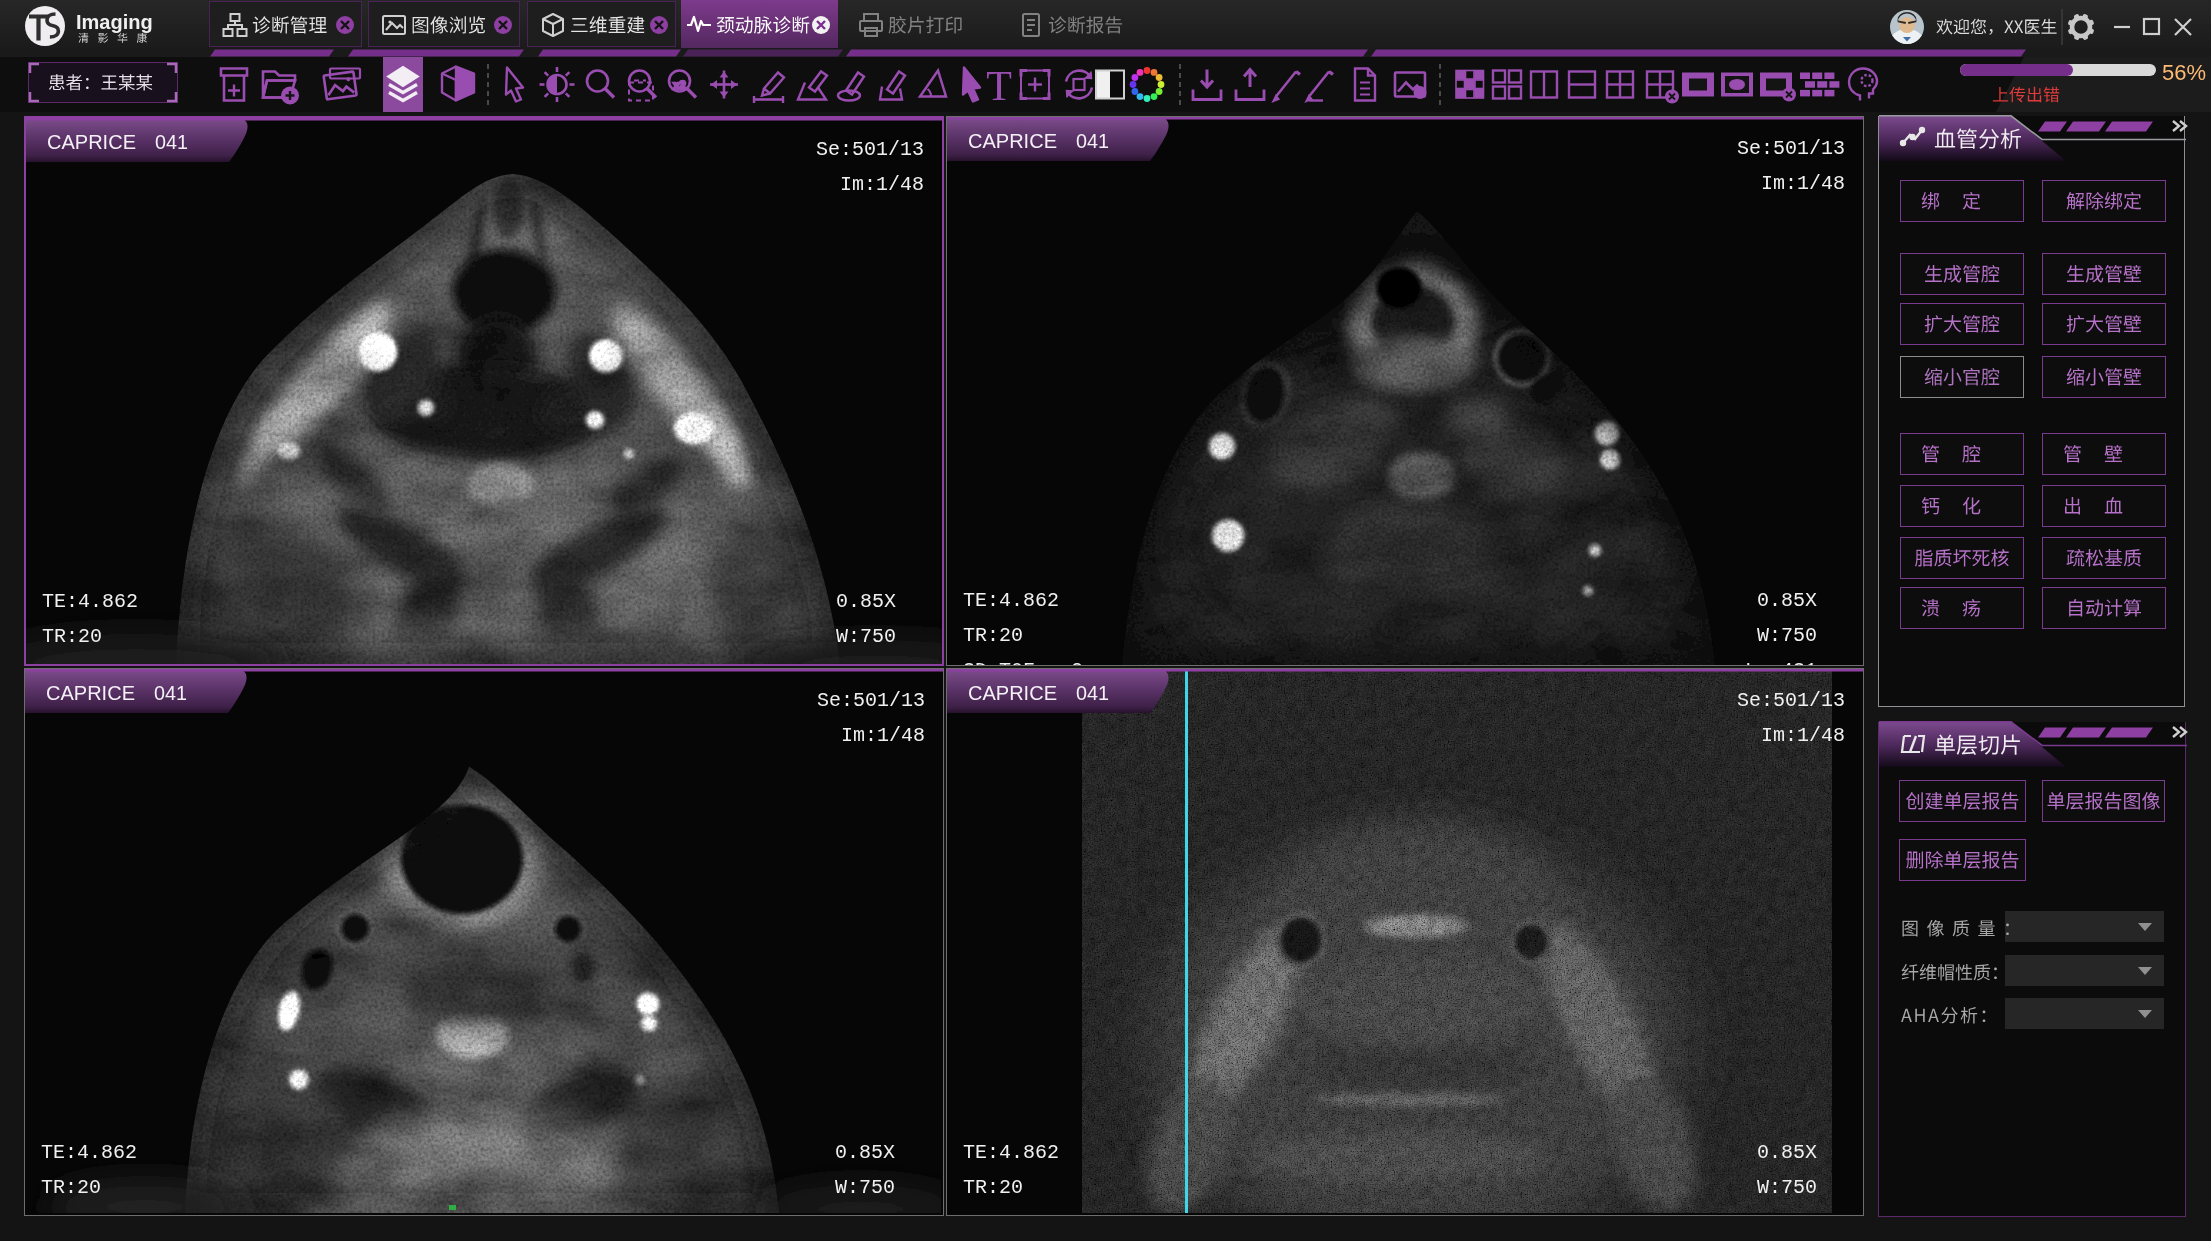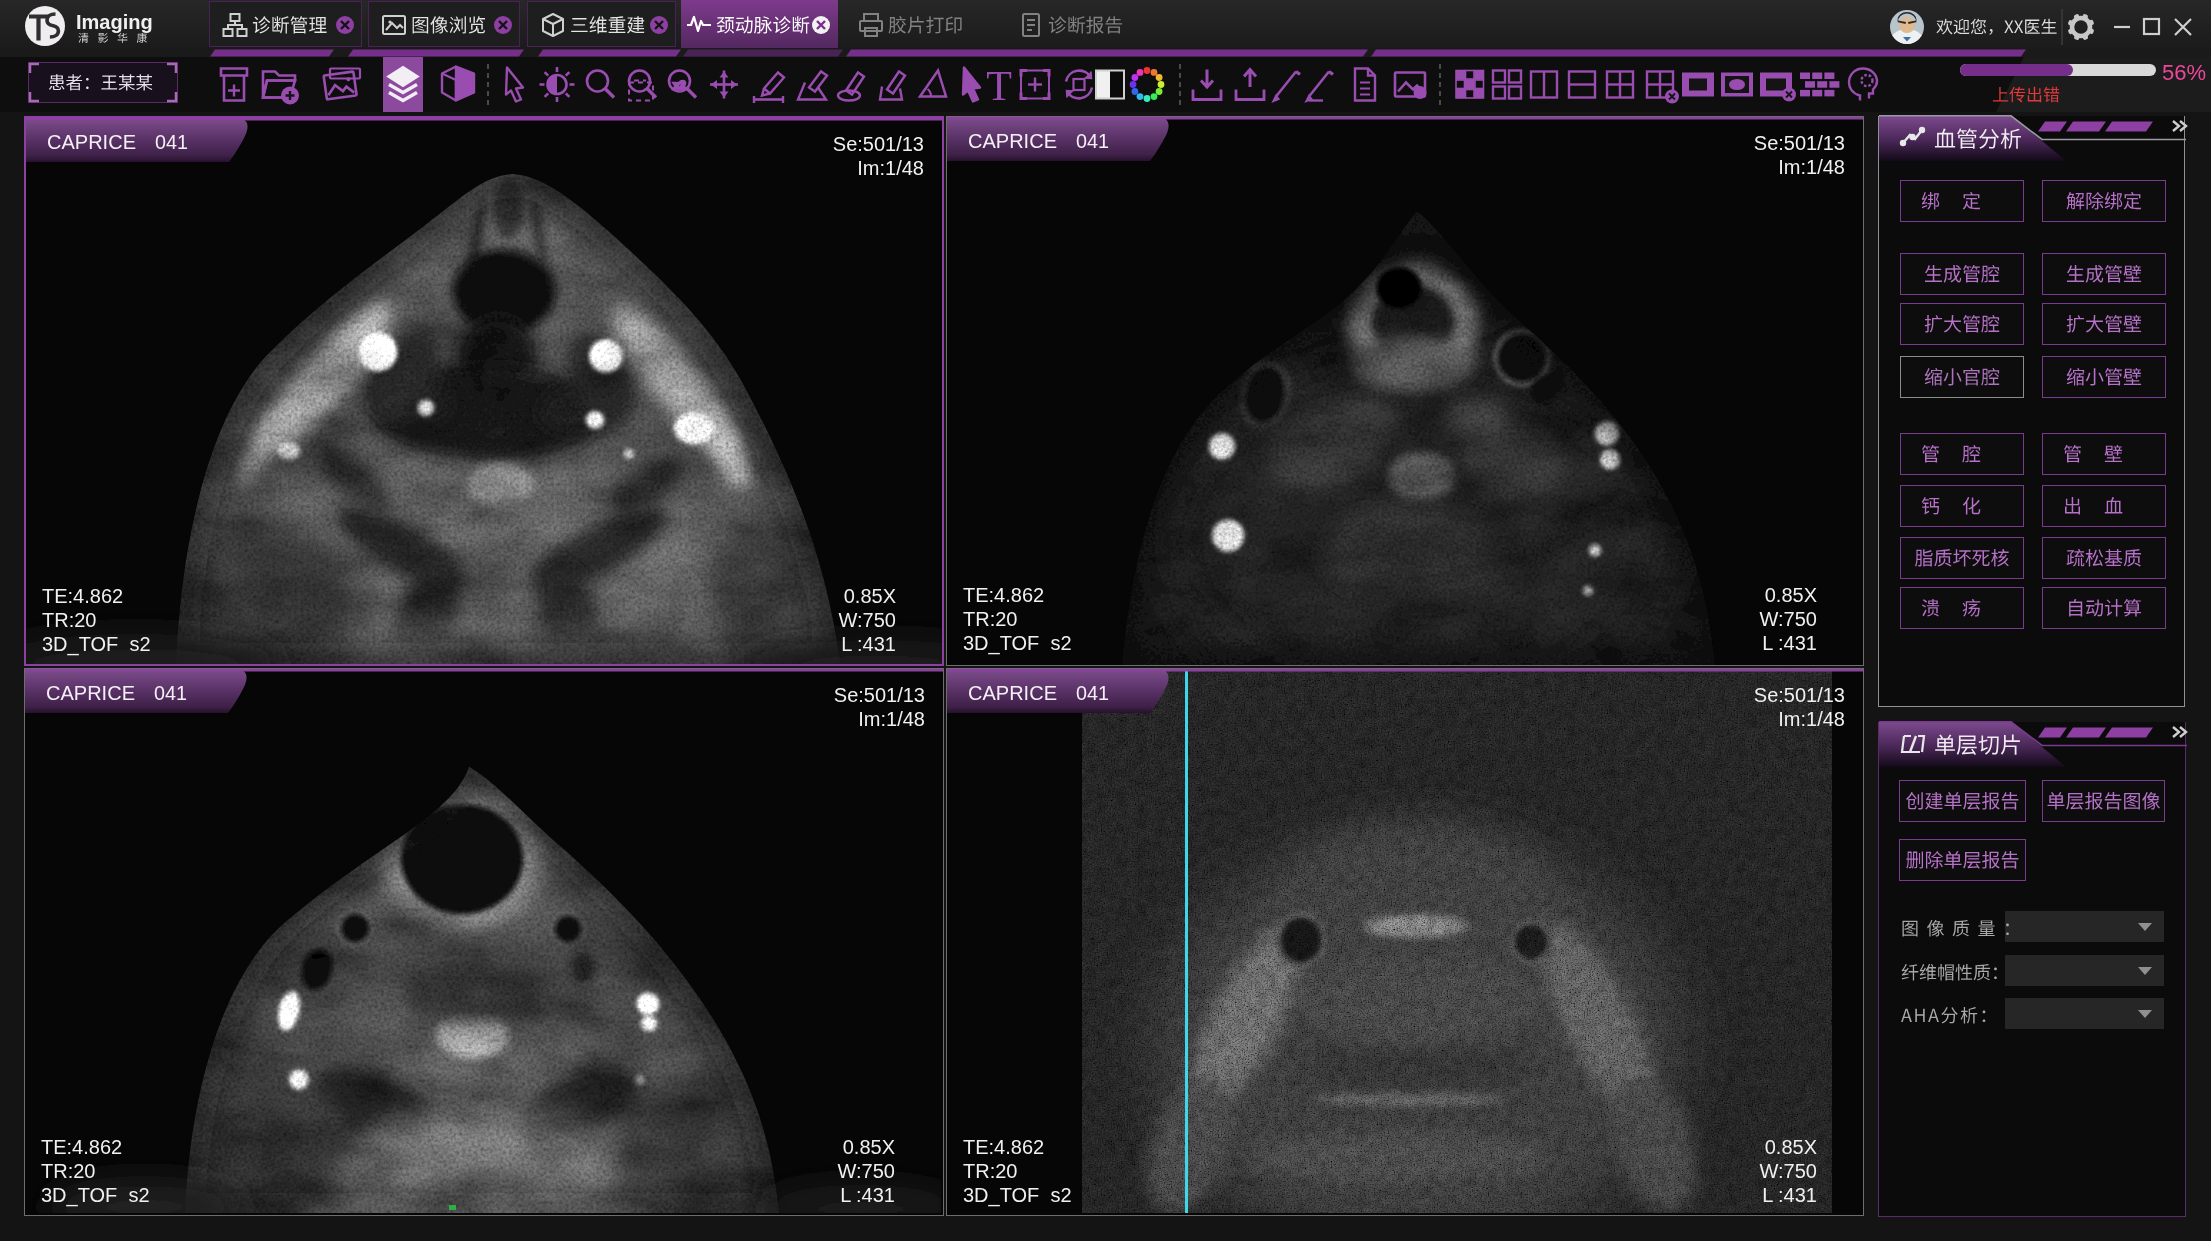--- a/index.html
+++ b/index.html
@@ -1,31 +1,31 @@
 <!DOCTYPE html>
 <html><head><meta charset="utf-8"><style>
 *{margin:0;padding:0}
 html,body{width:2211px;height:1241px;background:#141414;overflow:hidden;font-family:"Liberation Sans",sans-serif}
-.ovl{position:absolute;font-size:20px;line-height:24px;color:#f0f0f0;font-family:Liberation Sans, sans-serif}
+.ovl{position:absolute;font-size:20px;line-height:35px;color:#f0f0f0;font-family:Liberation Mono, monospace}
 .mri{position:absolute;left:0;top:0}
 </style></head><body>
 <div style="position:absolute;left:0;top:0;width:2211px;height:48px;background:linear-gradient(#272727,#1b1b1b)"></div>
 <div style="position:absolute;left:209px;top:1px;width:153px;height:46px;border:1px solid #4b2257;box-sizing:border-box;background:#1e1e1e"></div>
 <div style="position:absolute;left:368px;top:1px;width:152px;height:46px;border:1px solid #4b2257;box-sizing:border-box;background:#1e1e1e"></div>
 <div style="position:absolute;left:527px;top:1px;width:149px;height:46px;border:1px solid #4b2257;box-sizing:border-box;background:#1e1e1e"></div>
 <div style="position:absolute;left:681px;top:0;width:157px;height:48px;background:linear-gradient(#7e3a8c,#53285f)"></div>
 <div style="position:absolute;left:0;top:57px;width:2211px;height:55px;background:#0e0e0e"></div>
 <svg width="2211" height="55" viewBox="0 57 2211 55" style="position:absolute;left:0;top:57px">
     <path d="M2024,57 H2211 V112 H1996 Z" fill="#1c1c1c"></path>
   </svg>
 <div style="position:absolute;left:383px;top:57px;width:40px;height:55px;background:#8c4a9e"></div>
 <div style="position:absolute;left:28px;top:62px;width:150px;height:41px;border:1px solid #5c2a68;box-sizing:border-box;background:#18101c"></div>
 <div style="position:absolute;left:1960px;top:64px;width:196px;height:12px;border-radius:6px;background:#d9d9d9"></div>
 <div style="position:absolute;left:1960px;top:64px;width:113px;height:12px;border-radius:6px;background:#752f8a"></div>
-<div style="position:absolute;left:2162px;top:60px;width:50px;height:24px;font-size:22px;color:#ec4899">56%</div>
+<div style="position:absolute;left:2162px;top:60px;width:50px;height:24px;font-size:22px;color:#fdba74">56%</div>
 <div style="position:absolute;left:24px;top:116px;width:920px;height:550px;border:2px solid #8d3fa2;box-sizing:border-box;background:#060606">
 <div style="position:relative;width:916px;height:546px;overflow:hidden">
       <svg class="mri" width="916" height="546" viewBox="0 0 916 546" preserveAspectRatio="none">
         <defs>
           <filter id="b2" x="-80%" y="-80%" width="260%" height="260%">
             <feGaussianBlur stdDeviation="2"></feGaussianBlur>
           </filter>
           <filter id="b4" x="-80%" y="-80%" width="260%" height="260%">
             <feGaussianBlur stdDeviation="4"></feGaussianBlur>
           </filter>

